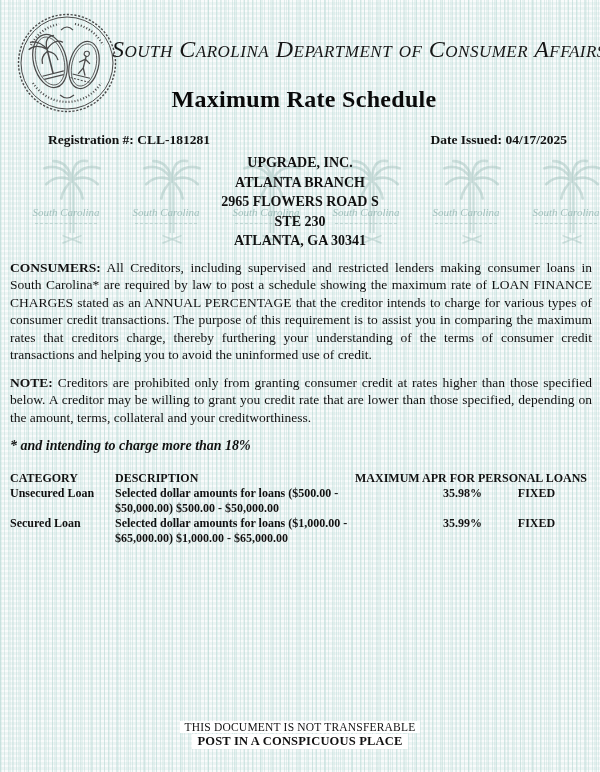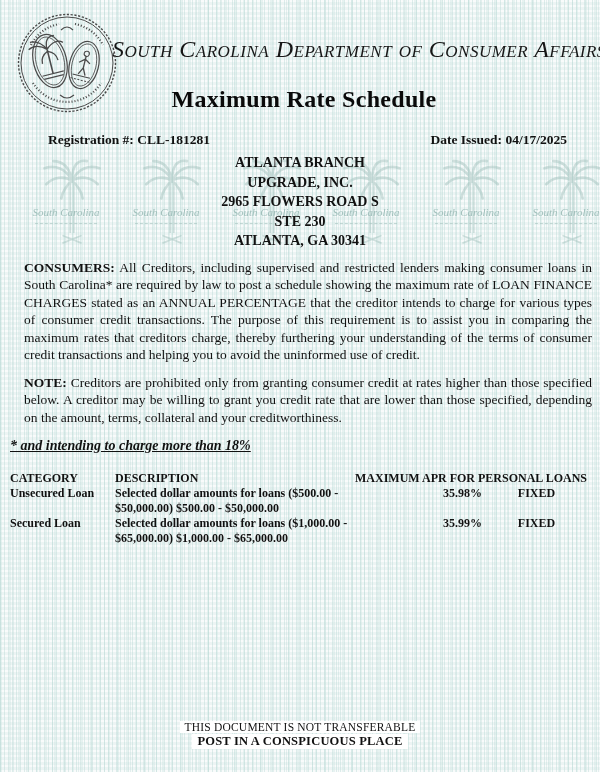--- a/index.html
+++ b/index.html
@@ -60,29 +60,29 @@
   }
 
   
   .licensee {
     margin-top:5px; text-align:center;
     font-weight:bold; font-size:14px; line-height:19.5px;
   }
 
   
   .para {
-    margin:8px 8px 0 24px;
+    margin:8px 8px 0 10px;
     font-size:13.5px; line-height:17.5px;
     text-align:justify;
   }
   .para.note { margin-top:10px; }
   .para b { font-weight:bold; }
   .footnote {
     margin:12px 10px 12px;
-    font-weight:bold; font-style:italic; font-size:14px;text-decoration:underline;
+    font-weight:bold; font-style:italic; font-size:14px;
   }
 
   
   .rate-table { margin:17px 10px 0; font-size:12px; font-weight:bold; line-height:15px; }
   .rt-head, .rt-row { display:grid; grid-template-columns:105px 290px 100px 85px; align-items:start; }
   .rt-apr-h { grid-column:2 / 5; text-align:right; padding-right:3px; white-space:nowrap; }
   .rt-desc { padding-right:28px; }
   .rt-apr { text-align:center; padding-left:15px; }
   .rt-type { text-align:center; padding-right:22px; }
 
@@ -196,22 +196,22 @@
       <div class="agency">South Carolina Department of Consumer Affairs</div>
       <div class="doc-title">Maximum Rate Schedule</div>
     </div>
 
     <div class="reg-row">
       <span><span>Registration #:</span> <span>CLL-181281</span></span>
       <span><span>Date Issued:</span> <span>04/17/2025</span></span>
     </div>
 
     <div class="licensee">
+      <div>UPGRADE, INC.</div>
       <div>ATLANTA BRANCH</div>
-      <div>UPGRADE, INC.</div>
       <div>2965 FLOWERS ROAD S</div>
       <div>STE 230</div>
       <div>ATLANTA, GA 30341</div>
     </div>
 
     <div class="para">
       <b>CONSUMERS:</b>
       <span>All Creditors, including supervised and restricted lenders making consumer loans in South Carolina* are required by law to post a schedule showing the maximum rate of LOAN FINANCE CHARGES stated as an ANNUAL PERCENTAGE that the creditor intends to charge for various types of consumer credit transactions. The purpose of this requirement is to assist you in comparing the maximum rates that creditors charge, thereby furthering your understanding of the terms of consumer credit transactions and helping you to avoid the uninformed use of credit.</span>
     </div>
 

